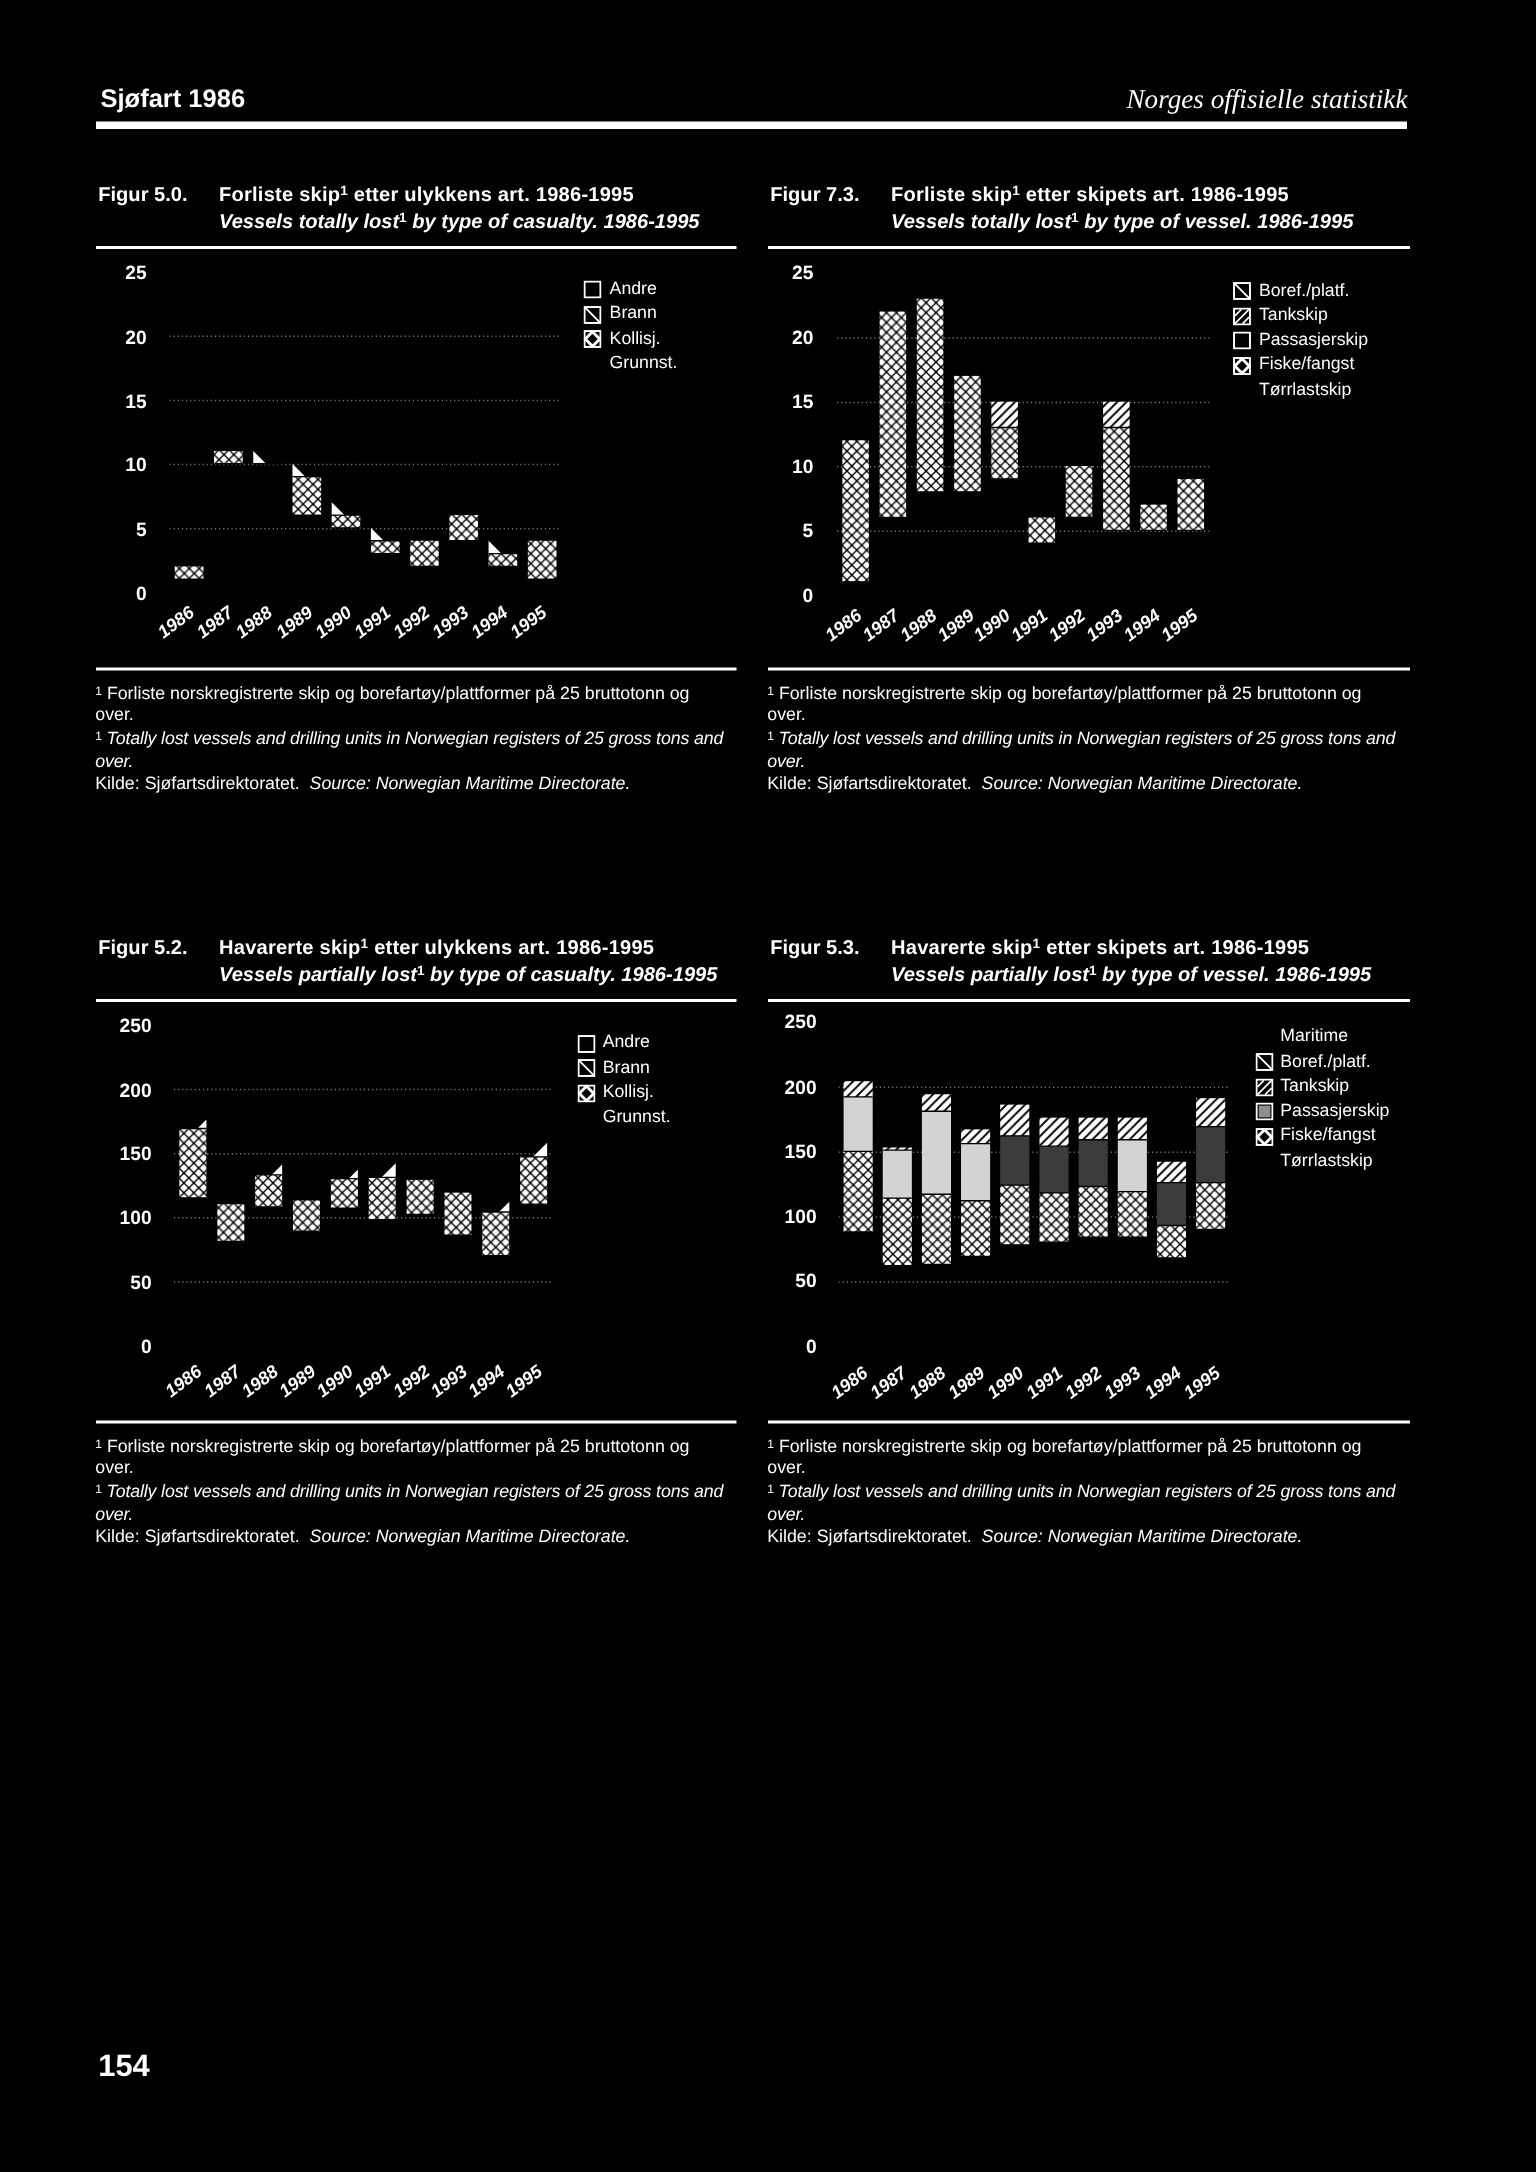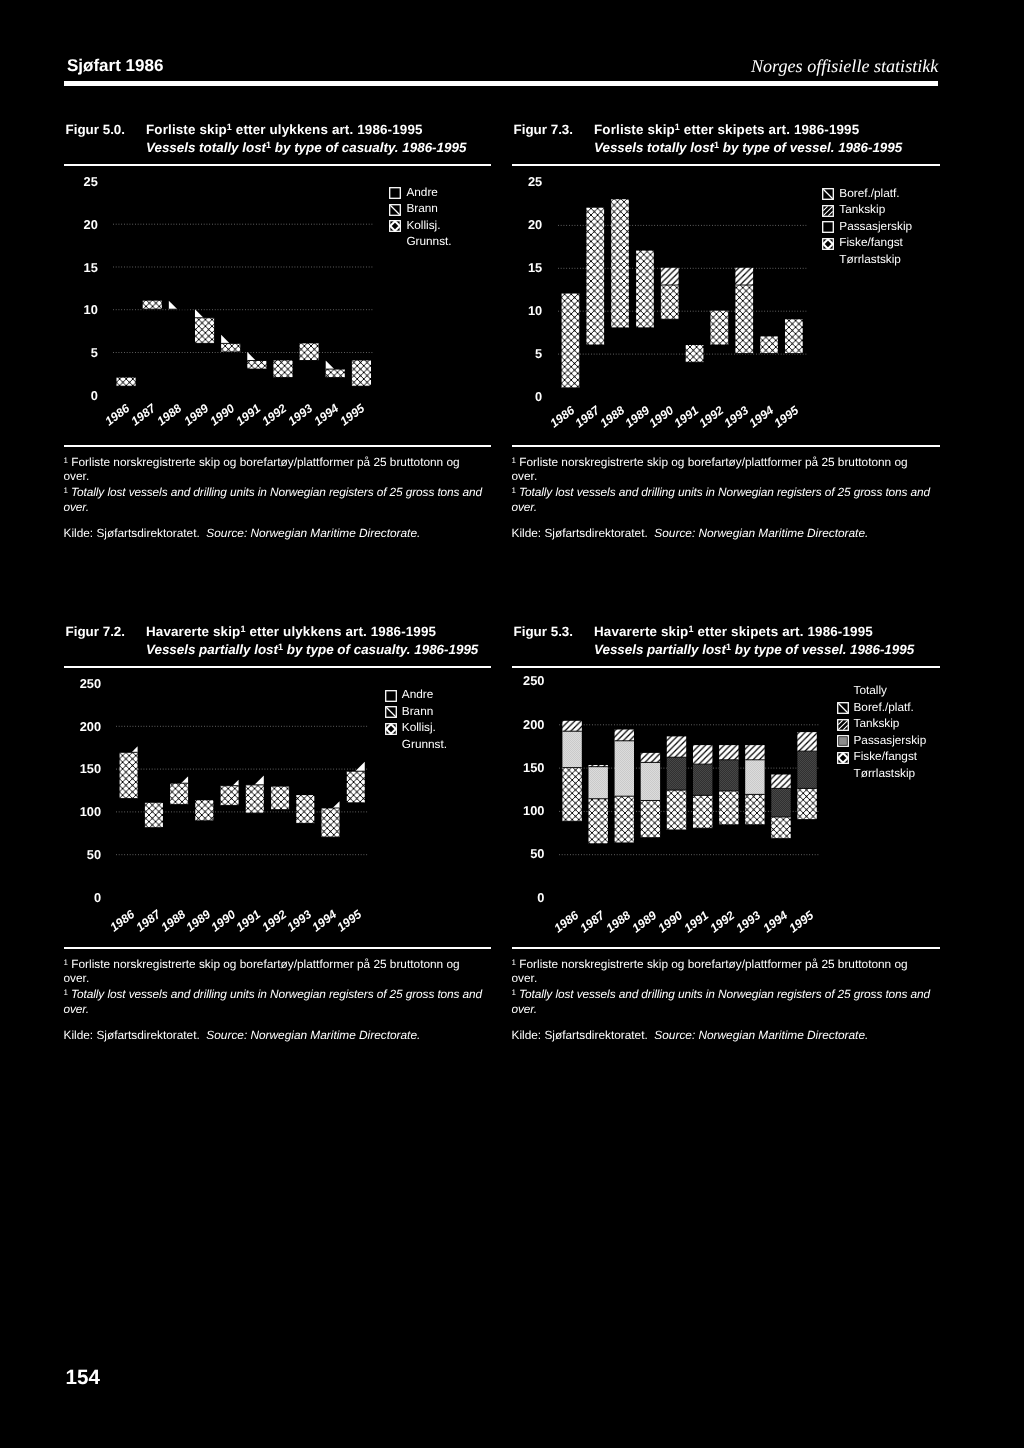--- a/index.html
+++ b/index.html
@@ -29,21 +29,21 @@
   
   .lg{position:absolute;font-size:11.8px;line-height:1;white-space:nowrap;}
   .lgrow{position:relative;height:16.5px;}
   .lgsw{position:absolute;left:0;top:2px;width:11px;height:11px;line-height:0;}
   .lgtx{position:absolute;left:17px;top:1.8px;}
 
   
   .note{position:absolute;font-size:11.85px;line-height:14.7px;}
   .note .ital{font-style:italic;letter-spacing:-0.095px;}
   .nsup{font-size:8px;vertical-align:3px;font-style:normal;}
-  .src{margin-top:12px;}
+  .src{margin-top:1px;}
   .src i{font-style:italic;}
 
   .pageno{position:absolute;left:65.5px;top:1368px;font-size:20.6px;font-weight:700;line-height:1;}
 </style>
 </head>
 <body>
 <svg width="0" height="0" style="position:absolute;left:-10px;top:-10px" aria-hidden="true">
 <defs>
   <pattern id="p-cross" patternUnits="userSpaceOnUse" width="6.6" height="6.6">
     <rect width="6.6" height="6.6" fill="#fff"></rect>
@@ -309,21 +309,21 @@
         </div>
     <div class="rule-thin bot-rule" style="left: 0px; top: 326.9px; width: 428.5px;"></div>
     <div class="note" style="left: 0px; top: 335.6px; width: 428.5px;">
           <div class="nl"><span class="nsup">1</span> <span>Forliste norskregistrerte skip og borefartøy/plattformer på 25 bruttotonn og</span><br><span>over.</span></div>
           <div class="nl ital"><span class="nsup">1</span> <span>Totally lost vessels and drilling units in Norwegian registers of 25 gross tons and</span><br><span>over.</span></div>
           <div class="src"><span>Kilde: Sjøfartsdirektoratet.</span>&nbsp; <i>Source: Norwegian Maritime Directorate.</i></div>
         </div>
   </div>
 
   <div class="fig" style="left: 63.5px; top: 620px; width: 427.5px;">
-    <div class="fig-num">Figur 7.2.</div>
+    <div class="fig-num">Figur 5.2.</div>
     <div class="fig-t1"><span>Havarerte skip</span><span class="sup">1</span><span> etter ulykkens art. 1986-1995</span></div>
     <div class="fig-t2"><span>Vessels partially lost</span><span class="sup">1</span><span> by type of casualty. 1986-1995</span></div>
     <div class="rule-thin top-rule" style="left: 0px; top: 46.3px; width: 427.5px;"></div>
     <div class="plot" style="left: 52.7px; top: 62.8px; width: 252.4px; height: 214px;">
           <svg class="chartsvg" width="252.4" height="214" viewBox="0 0 252.4 214" style="position:absolute;left:0;top:0">
             <line x1="0" y1="171.7" x2="252.4" y2="171.7" stroke="#707070" stroke-width="1" stroke-dasharray="0.85 1.9"></line>
             <line x1="0" y1="128.9" x2="252.4" y2="128.9" stroke="#707070" stroke-width="1" stroke-dasharray="0.85 1.9"></line>
             <line x1="0" y1="86.1" x2="252.4" y2="86.1" stroke="#707070" stroke-width="1" stroke-dasharray="0.85 1.9"></line>
             <line x1="0" y1="43.3" x2="252.4" y2="43.3" stroke="#707070" stroke-width="1" stroke-dasharray="0.85 1.9"></line>
             <rect x="3.6" y="69.3" width="18.0" height="46.2" fill="url(#p-cross)"></rect>
@@ -542,21 +542,21 @@
           <div class="xlab" style="left:70.9px;top:244.0px">1989</div>
           <div class="xlab" style="left:97.0px;top:244.0px">1990</div>
           <div class="xlab" style="left:123.2px;top:244.0px">1991</div>
           <div class="xlab" style="left:149.3px;top:244.0px">1992</div>
           <div class="xlab" style="left:175.4px;top:244.0px">1993</div>
           <div class="xlab" style="left:201.5px;top:244.0px">1994</div>
           <div class="xlab" style="left:227.6px;top:244.0px">1995</div>
         </div>
     <div class="lg" style="left: 325px; top: 63.7px;">
           <div class="lgrow">
-            <span class="lgtx">Totally</span>
+            <span class="lgtx">Maritime</span>
           </div>
           <div class="lgrow">
             <span class="lgsw"><svg width="12" height="12" viewBox="0 0 12 12">
                 <rect x="0.7" y="0.7" width="10.6" height="10.6" fill="none" stroke="#fff" stroke-width="1.3"></rect>
                 <path d="M1.3 1.3 L10.7 10.7" stroke="#fff" stroke-width="1.25" fill="none"></path>
               </svg></span>
             <span class="lgtx">Boref./platf.</span>
           </div>
           <div class="lgrow">
             <span class="lgsw"><svg width="12" height="12" viewBox="0 0 12 12">

